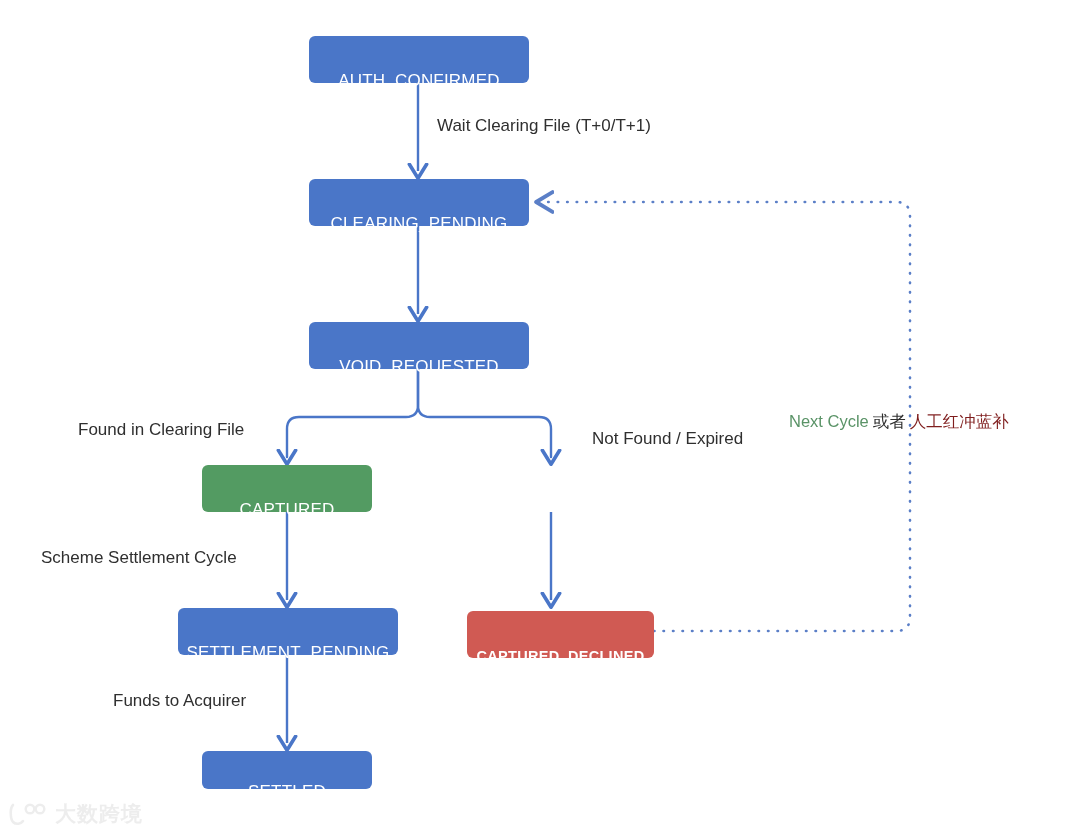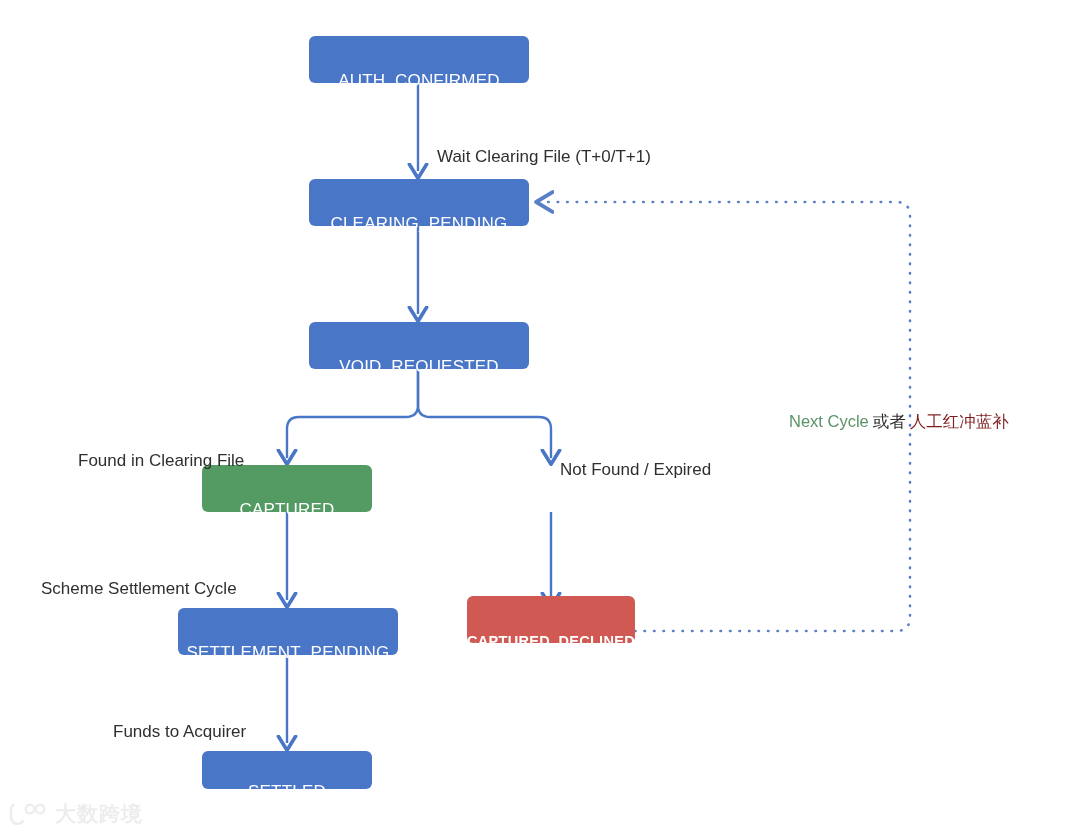--- a/index.html
+++ b/index.html
@@ -48,21 +48,20 @@
   .node-red .node-lbl {
     font-size: 14.5px;
     font-weight: 700;
     letter-spacing: 0.3px;
   }
   .edge-label {
     position: absolute;
     font-size: 17px;
     color: #2f2f2f;
     white-space: nowrap;
-    margin-top: 31px;
   }
   .ann {
     position: absolute;
     font-size: 16.5px;
     white-space: nowrap;
   }
   .ann .seg-a { color: #5a9367; }
   .ann .seg-b { color: #2f2f2f; }
   .ann .seg-c { color: #7f1d1d; }
   .watermark {
@@ -141,33 +140,33 @@
 
   <div class="node node-green" style="left:202px; top:465px; width:170px; height:47px;">
     <span class="node-lbl">CAPTURED</span>
   </div>
 
 
   <div class="node node-blue" style="left:178px; top:608px; width:220px; height:47px;">
     <span class="node-lbl">SETTLEMENT_PENDING</span>
   </div>
 
-  <div class="node node-red" style="left:467px; top:596px; width:168px; height:47px;">
+  <div class="node node-red" style="left:467px; top:611px; width:187px; height:47px;">
     <span class="node-lbl">CAPTURED_DECLINED</span>
   </div>
 
   <div class="node node-blue" style="left:202px; top:751px; width:170px; height:38px;">
     <span class="node-lbl">SETTLED</span>
   </div>
 
   <div class="edge-label" style="left:437px; top:116px;"><span>Wait Clearing File (T+0/T+1)</span></div>
 
   <div class="edge-label" style="left:78px; top:420px;"><span>Found in Clearing File</span></div>
 
-  <div class="edge-label" style="left:560px; top:429px;"><span>Not Found / Expired</span></div>
+  <div class="edge-label" style="left:592px; top:429px;"><span>Not Found / Expired</span></div>
 
   <div class="edge-label" style="left:41px; top:548px;"><span>Scheme Settlement Cycle</span></div>
 
   <div class="edge-label" style="left:113px; top:691px;"><span>Funds to Acquirer</span></div>
 
   <div class="ann" style="left:789px; top:411px;"><span class="seg-a">Next Cycle</span><span class="seg-b" style="margin:0 4px;">或者</span><span class="seg-c">人工红冲蓝补</span></div>
 
   <div class="watermark">
     <svg width="40" height="24" viewBox="0 0 40 24" xmlns="http://www.w3.org/2000/svg">
       <path d="M5,3 C2,6 2,16 5,20 C8,23 13,22 15,19" fill="none" stroke="#ececec" stroke-width="2.6" stroke-linecap="round"></path>

